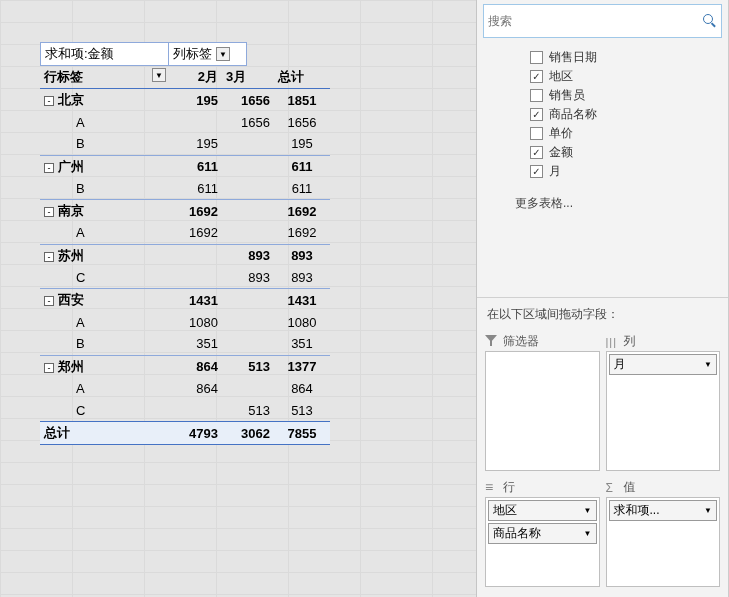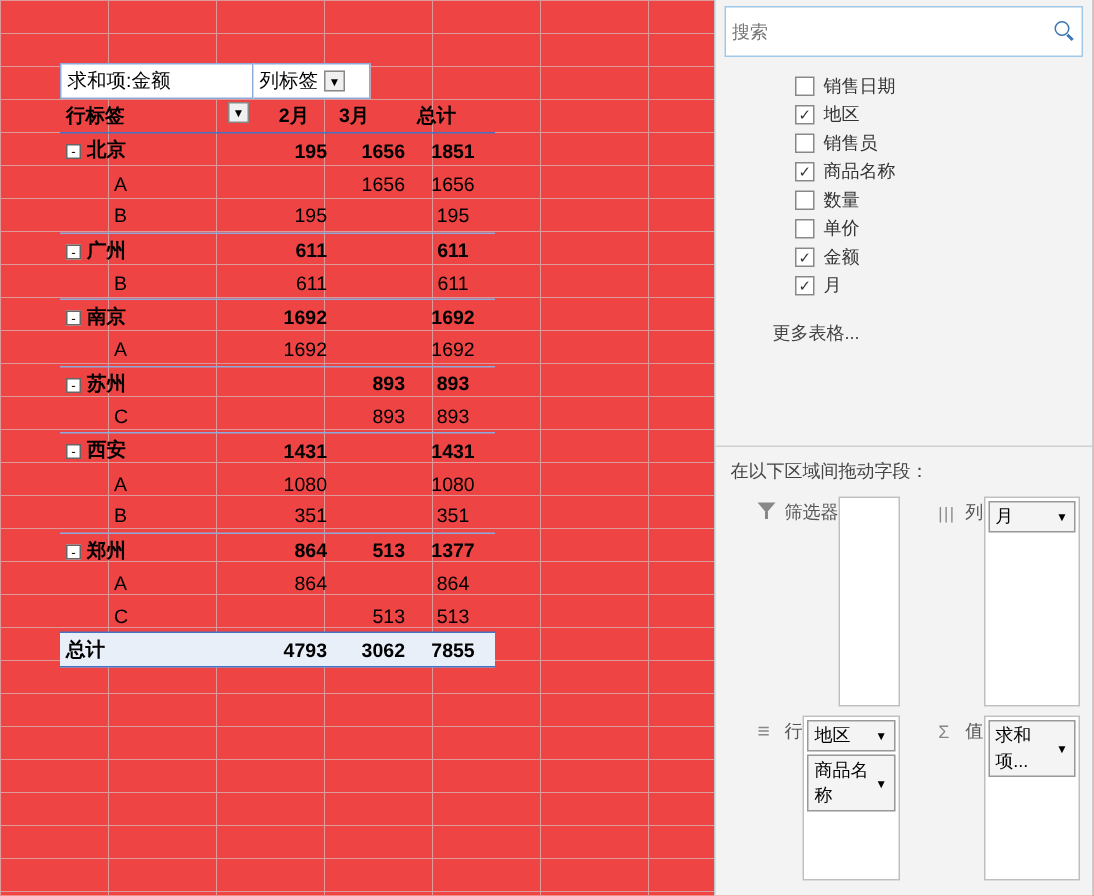--- a/index.html
+++ b/index.html
@@ -1,17 +1,17 @@
 <!DOCTYPE html>
 <html><head>
   <meta charset="utf-8">
   <style>
     * { margin: 0; padding: 0; box-sizing: border-box; }
     body { font-family: "Microsoft YaHei", SimSun, Arial, sans-serif; font-size: 12px; background: #fff; display: flex; width: 729px; height: 597px; border-right: 1px solid #ccc; }
-    .sheet-area { flex: 1; background: #ef4444; position: relative; overflow: hidden; padding-left: 48px; }
+    .sheet-area { flex: 1; background: #e5e5e5; position: relative; overflow: hidden; padding-left: 48px; }
     .grid-bg { position: absolute; inset: 0; background-image: linear-gradient(to right, #d4d4d4 1px, transparent 1px), linear-gradient(to bottom, #d4d4d4 1px, transparent 1px); background-size: 72px 22px; opacity: 0.6; }
     .pivot { position: absolute; left: 40px; top: 42px; font-size: 13px; color: #000; }
     .hdr-row { display: flex; }
     .cell-box { border: 1px solid #8ea9db; padding: 2px 4px; background: #fff; display: flex; align-items: center; white-space: nowrap; }
     .dd { margin-left: 4px; width: 14px; height: 14px; border: 1px solid #888; display: inline-flex; align-items: center; justify-content: center; font-size: 8px; background: #f0f0f0; }
     .tbl { border-collapse: collapse; }
     .tbl td { padding: 2px 4px; height: 22px; }
     .col-head td { border-bottom: 1px solid #4472c4; font-weight: bold; }
     .num { text-align: right; width: 52px; }
     .num-wide { text-align: center; width: 56px; }
@@ -29,21 +29,21 @@
     .search-icon::before { content: ""; position: absolute; width: 8px; height: 8px; border: 1.5px solid #3a76b1; border-radius: 50%; left: 0; top: 0; }
     .search-icon::after { content: ""; position: absolute; width: 5px; height: 1.5px; background: #3a76b1; transform: rotate(45deg); left: 8px; top: 10px; }
     .fields { padding: 4px 6px; }
     .field-item { display: flex; align-items: center; height: 19px; color: #333; margin-left: 47px; }
     .chk { width: 13px; height: 13px; border: 1px solid #888; margin-right: 6px; display: flex; align-items: center; justify-content: center; font-size: 10px; background: #fff; }
     .chk.on::after { content: "✓"; color: #333; }
     .more { padding: 10px 6px; color: #444; margin-left: 32px; }
     .spacer1 { flex: 1; }
     .areas-label { padding: 8px 10px; color: #444; border-top: 1px solid #d0d0d0; }
     .areas { display: grid; grid-template-columns: 1fr 1fr; grid-template-rows: 140px 110px; gap: 6px; padding: 0 8px 10px 8px; }
-    .area-box { display: flex; flex-direction: row; margin-left: 20px; }
+    .area-box { display: flex; flex-direction: column; }
     .area-title { height: 20px; display: flex; align-items: center; color: #555; gap: 6px; }
     .area-list { flex: 1; background: #fff; border: 1px solid #bfbfbf; padding: 2px; overflow: hidden; }
     .area-item { border: 1px solid #999; background: #f4f4f4; padding: 1px 4px; margin-bottom: 2px; display: flex; align-items: center; justify-content: space-between; font-size: 12px; }
     .area-item .dd2 { font-size: 8px; }
     .ico { display: inline-block; width: 12px; height: 12px; }
     .ico-filter { position: relative; }
     .ico-filter::before { content: ""; position: absolute; left: 0; top: 0; border-top: 7px solid #888; border-left: 6px solid transparent; border-right: 6px solid transparent; }
     .ico-filter::after { content: ""; position: absolute; left: 5px; top: 6px; width: 2px; height: 5px; background: #888; }
     .ico-cols::before { content: "|||"; color: #888; letter-spacing: 1px; font-size: 11px; }
     .ico-rows::before { content: "≡"; color: #888; font-size: 14px; line-height: 10px; }
@@ -63,21 +63,21 @@
         <span>列标签</span>
           <span class="dd">▼</span>
       </div>
     </div>
     <table class="tbl">
       <tbody>
           <tr class="col-head">
         <td class="rowlabel">
           <span>行标签</span> <span class="dd" style="float:right">▼</span>
         </td>
-        <td class="num" style="text-align:center">2月</td>
+        <td class="num" style="text-align:right">2月</td>
         <td class="num" style="text-align:left">3月</td>
         <td class="num-wide" style="text-align:left">总计</td>
       </tr>
       </tbody>
         <tbody id="pivot-rows">
           <tr class="group first-group">
             <td class="rowlabel"><span class="exp">-</span>北京</td>
             <td class="num">195</td>
             <td class="num">1656</td>
             <td class="num-wide">1851</td>
@@ -196,24 +196,20 @@
       <div class="field-item">
         <span class="chk"></span>
         <span>销售员</span>
       </div>
       <div class="field-item">
         <span class="chk on"></span>
         <span>商品名称</span>
       </div>
       <div class="field-item">
         <span class="chk"></span>
-        <span>数量</span>
-      </div>
-      <div class="field-item">
-        <span class="chk"></span>
         <span>单价</span>
       </div>
       <div class="field-item">
         <span class="chk on"></span>
         <span>金额</span>
       </div>
       <div class="field-item">
         <span class="chk on"></span>
         <span>月</span>
       </div>

